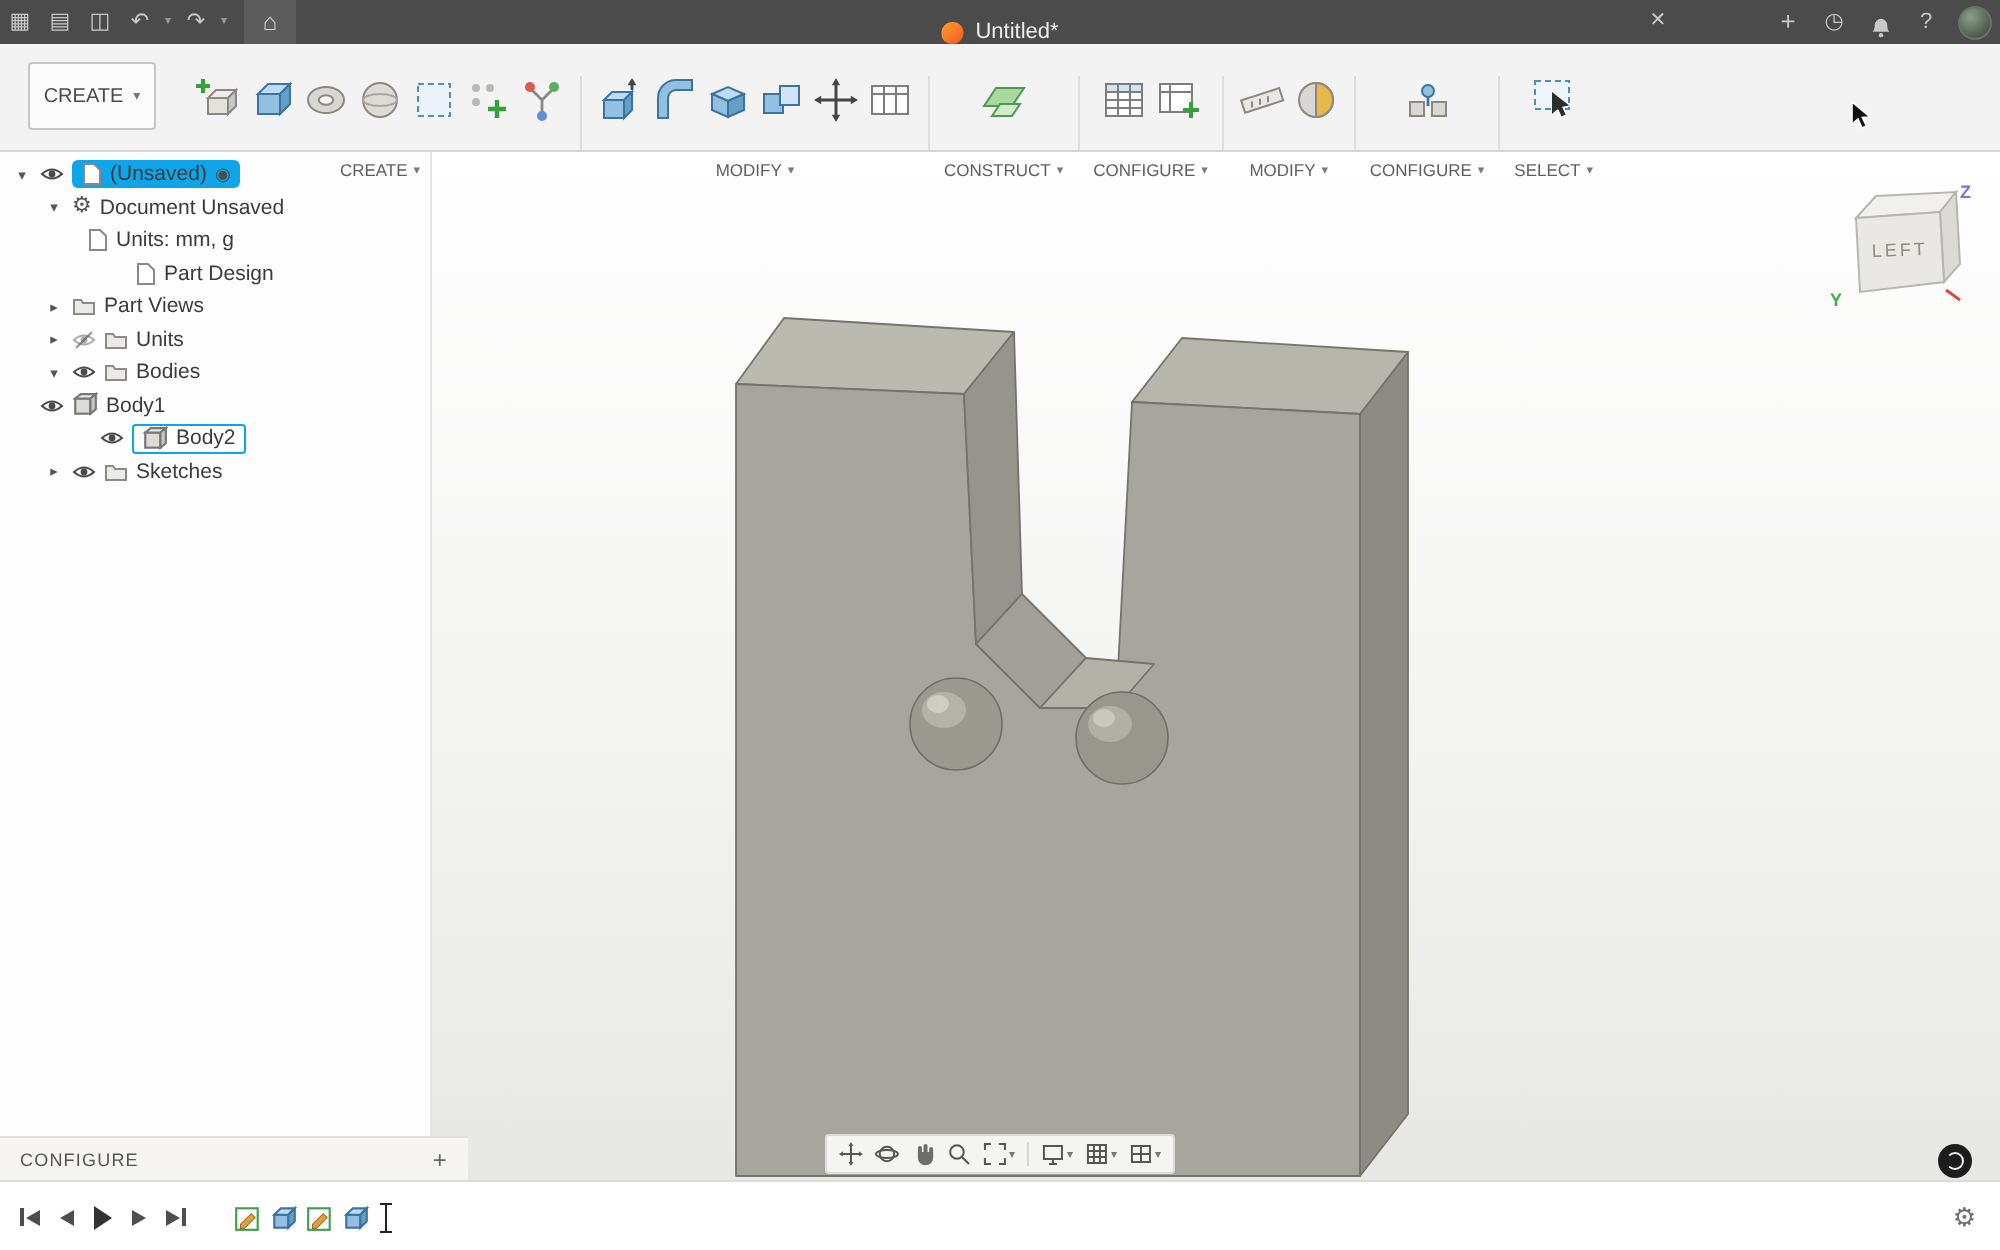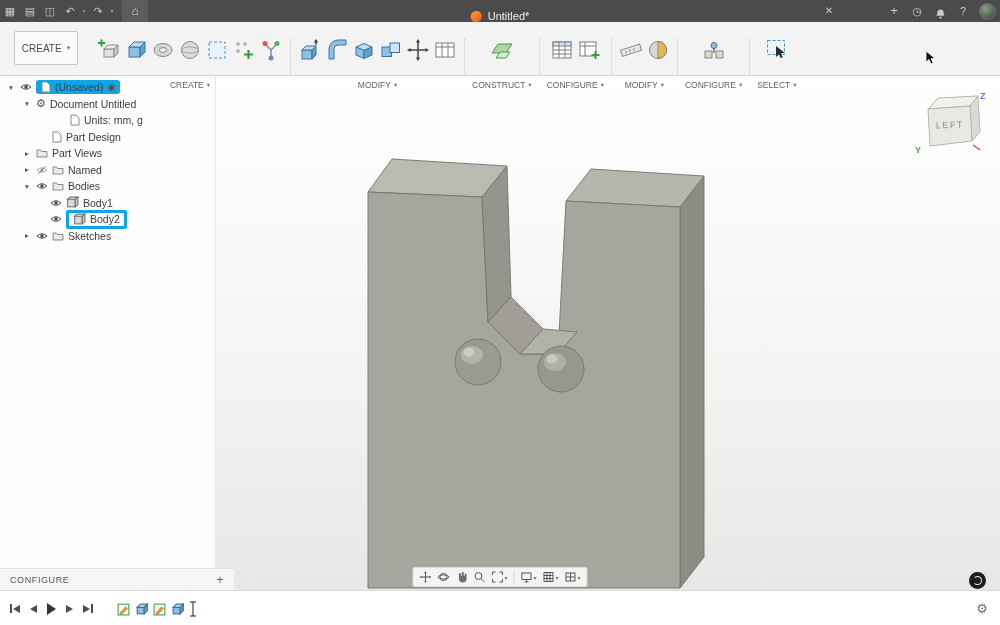--- a/index.html
+++ b/index.html
@@ -47,21 +47,21 @@
 
   
   .browser{position:absolute;left:0;top:75px;width:215px;height:515px;background:rgba(253,253,253,.97);border-right:1px solid #e6e5e4;z-index:10}
   .b-header{height:19px;display:flex;align-items:center;font-size:9px;color:#4c4c4c;letter-spacing:.6px;padding:0 8px;border-bottom:1px solid #eceber}
   .b-header .col{font-size:7px;color:#777;margin-right:6px}
   .b-header .min{margin-left:auto;color:#666;font-size:11px}
   .tree{padding-top:4px}
   .trow{height:16.5px;display:flex;align-items:center;font-size:10.5px;color:#3b3b3b;gap:4px;white-space:nowrap}
   .exp{width:10px;text-align:center;font-size:7.5px;color:#555;flex:none}
   .pill{display:flex;align-items:center;gap:4px;background:#0ea5e9;border-radius:3px;padding:1px 5px}
-  .selbox{display:flex;align-items:center;gap:4px;border:3px solid #0ea5e9;border-radius:2px;padding:0 4px;background:#fff}
+  .selbox{display:flex;align-items:center;gap:4px;border:1px solid #0ea5e9;border-radius:2px;padding:0 4px;background:#fff}
   .gear-g{font-size:11px;color:#555;line-height:1}
   .radio{font-size:9px;color:#4c4c4c}
   .comments{position:absolute;left:0;top:493px;width:214px;height:21px;background:#f6f5f4;border-top:1px solid #e2e1e0;display:flex;align-items:center;font-size:9px;letter-spacing:.6px;color:#555;padding:0 10px}
   .comments .add{margin-left:auto;font-size:12px;color:#666}
 
   
   .timeline{position:absolute;left:0;top:590px;width:1000px;height:35px;background:#ffffff;border-top:1px solid #dcdbdb;display:flex;align-items:center}
   .pb{display:flex;align-items:center;gap:1px;margin-right:10px}
   .tri-r{width:0;height:0;border-left:7px solid #4e4e4e;border-top:4.5px solid transparent;border-bottom:4.5px solid transparent}
   .tri-l{width:0;height:0;border-right:7px solid #4e4e4e;border-top:4.5px solid transparent;border-bottom:4.5px solid transparent}
@@ -391,31 +391,31 @@
               <path d="M1 1h5l3 3v7H1z" fill="#fff" stroke="#888"></path>
             </svg>
         <span>(Unsaved)</span>
         <span class="radio">◉</span>
       </span>
     </div>
 
     <div class="trow" style="padding-left:22px">
       <span class="exp">▾</span>
       <span class="gear-g">⚙</span>
-      <span>Document Untitled</span>
-    </div>
-
-    <div class="trow" style="padding-left:70px">
+      <span>Document Unsaved</span>
+    </div>
+
+    <div class="trow" style="padding-left:44px">
       <svg width="10" height="12" viewBox="0 0 10 12">
             <path d="M1 1h5l3 3v7H1z" fill="#fff" stroke="#888"></path>
           </svg>
       <span>Units: mm, g</span>
     </div>
 
-    <div class="trow" style="padding-left:52px">
+    <div class="trow" style="padding-left:68px">
       <svg width="10" height="12" viewBox="0 0 10 12">
             <path d="M1 1h5l3 3v7H1z" fill="#fff" stroke="#888"></path>
           </svg>
       <span>Part Design</span>
     </div>
 
     <div class="trow" style="padding-left:22px">
       <span class="exp">▸</span>
       <svg width="12" height="10" viewBox="0 0 12 10">
             <path d="M1 2h3.5l1 1.5H11V9H1z" fill="#eceae5" stroke="#8a8a8a"></path>
@@ -426,36 +426,36 @@
     <div class="trow" style="padding-left:22px">
       <span class="exp">▸</span>
       <svg width="12" height="10" viewBox="0 0 12 10">
             <path d="M1 5Q6 .5 11 5Q6 9.5 1 5Z" fill="none" stroke="#4a4a4a" opacity=".45"></path>
             <circle cx="6" cy="5" r="1.7" fill="#4a4a4a" opacity=".45"></circle>
             <path d="M2 9L10 1" stroke="#4a4a4a" opacity=".6"></path>
           </svg>
       <svg width="12" height="10" viewBox="0 0 12 10">
             <path d="M1 2h3.5l1 1.5H11V9H1z" fill="#eceae5" stroke="#8a8a8a"></path>
           </svg>
-      <span>Named</span>
+      <span>Units</span>
     </div>
 
     <div class="trow" style="padding-left:22px">
       <span class="exp">▾</span>
       <svg width="12" height="10" viewBox="0 0 12 10">
             <path d="M1 5Q6 .5 11 5Q6 9.5 1 5Z" fill="none" stroke="#4a4a4a"></path>
             <circle cx="6" cy="5" r="1.7" fill="#4a4a4a"></circle>
           </svg>
       <svg width="12" height="10" viewBox="0 0 12 10">
             <path d="M1 2h3.5l1 1.5H11V9H1z" fill="#eceae5" stroke="#8a8a8a"></path>
           </svg>
       <span>Bodies</span>
     </div>
 
-    <div class="trow" style="padding-left:50px">
+    <div class="trow" style="padding-left:20px">
       <svg width="12" height="10" viewBox="0 0 12 10">
             <path d="M1 5Q6 .5 11 5Q6 9.5 1 5Z" fill="none" stroke="#4a4a4a"></path>
             <circle cx="6" cy="5" r="1.7" fill="#4a4a4a"></circle>
           </svg>
       <svg width="13" height="13" viewBox="0 0 12 12">
             <rect x="1.5" y="3" width="7" height="7" fill="#dcdbd6" stroke="#777"></rect>
             <polygon points="1.5,3 4,1 11,1 8.5,3" fill="#eceae6" stroke="#777"></polygon>
             <polygon points="8.5,3 11,1 11,8 8.5,10" fill="#c9c8c2" stroke="#777"></polygon>
           </svg>
       <span>Body1</span>

